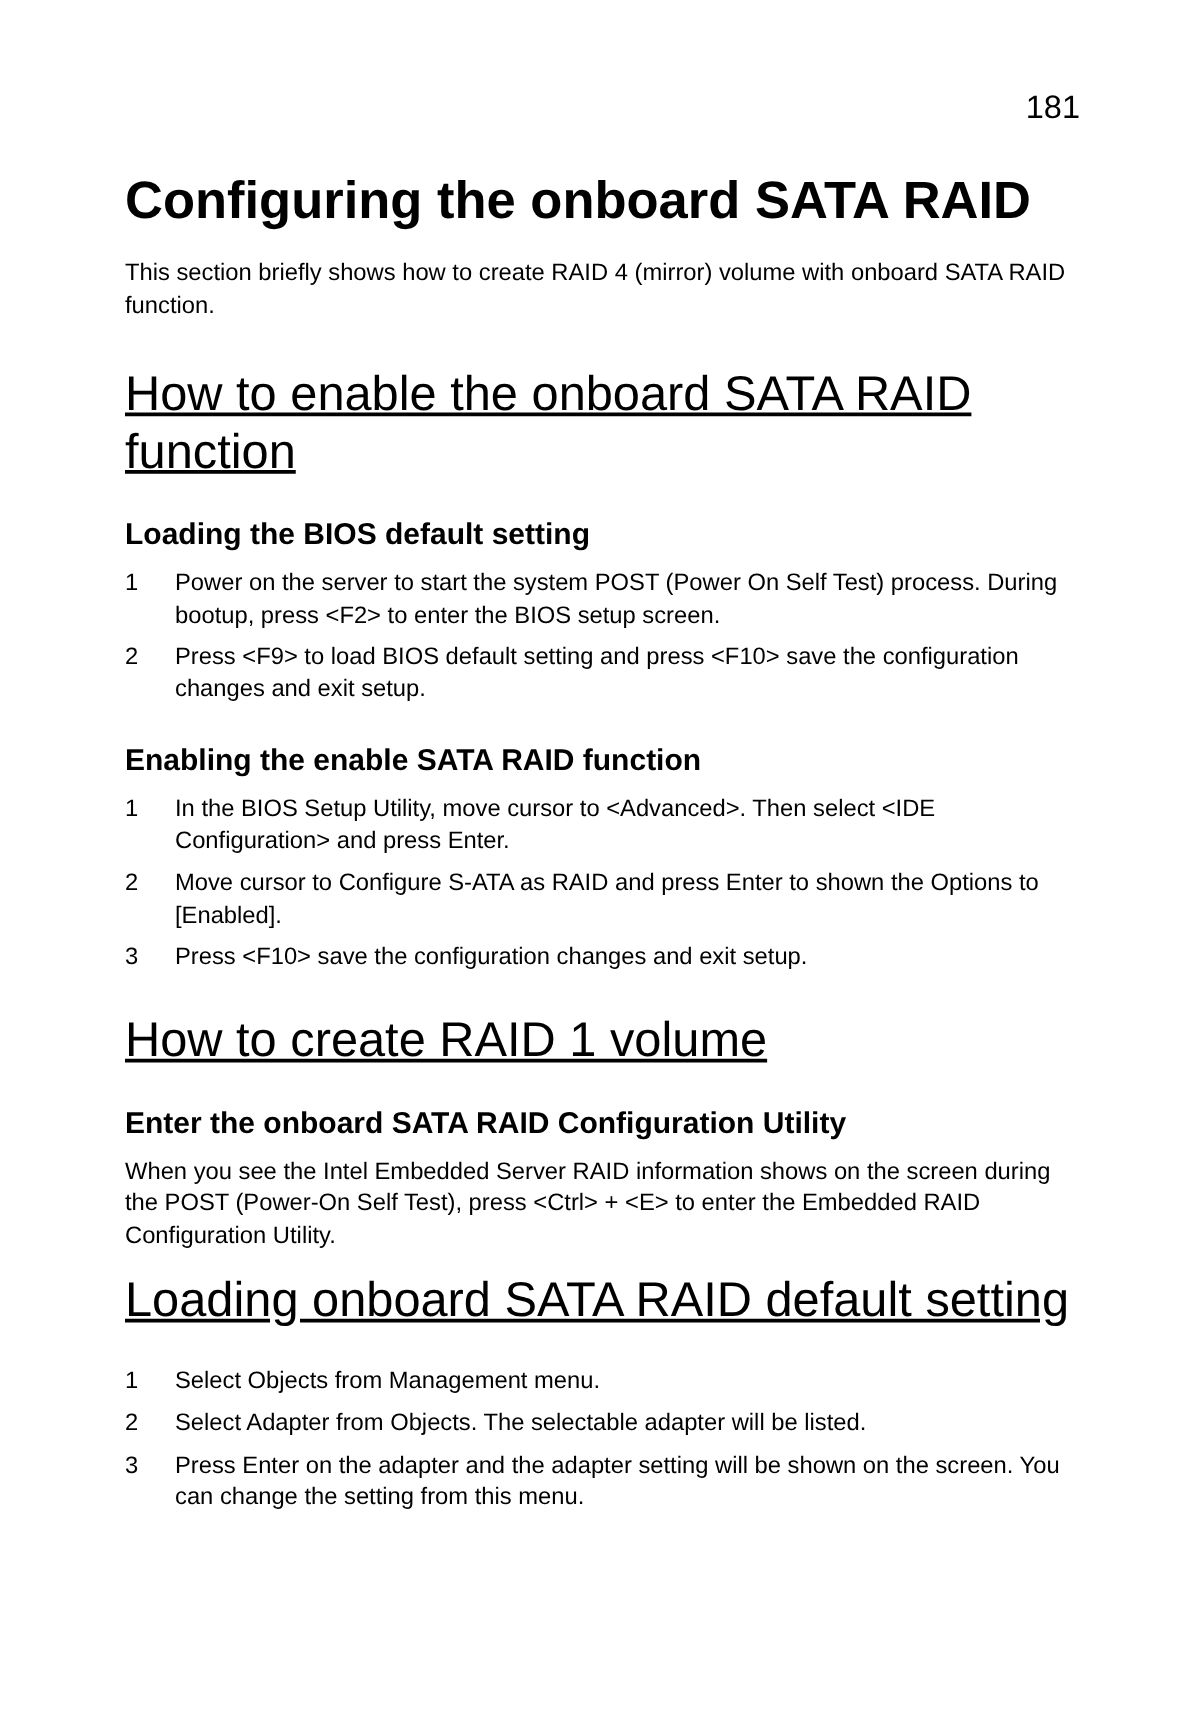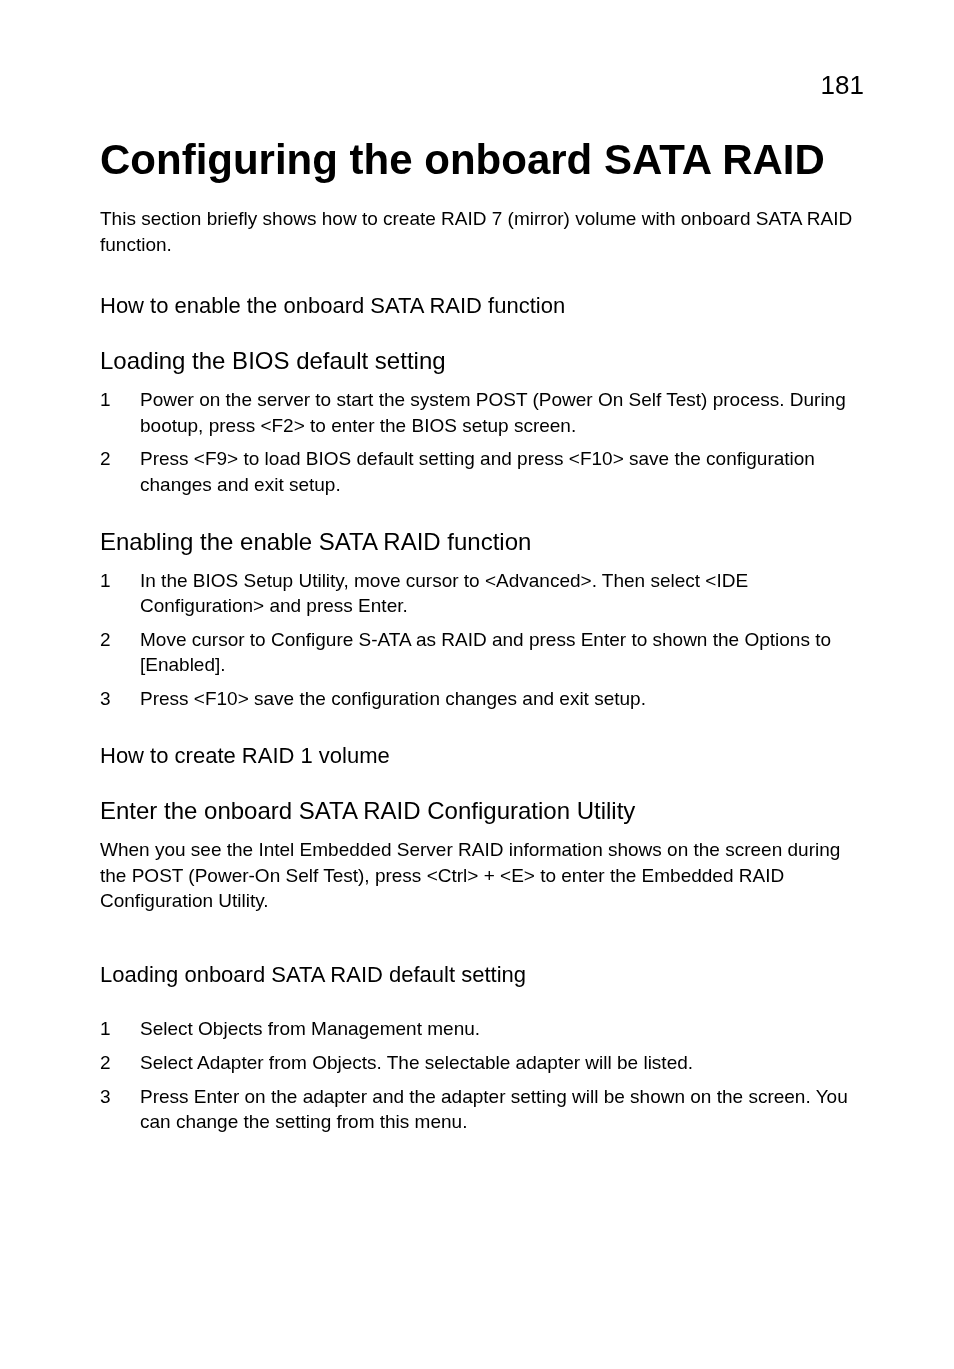--- a/index.html
+++ b/index.html
@@ -25,28 +25,29 @@
       font-weight: bold;
       line-height: 1.15;
       margin-bottom: 22px;
     }
     .intro-text {
       font-size: 19px;
       line-height: 1.35;
       margin-bottom: 35px;
     }
     .h2 {
-      font-size: 22px;
+      font-size: 39px;
       font-weight: normal;
       line-height: 1.2;
       margin-bottom: 28px;
+      text-decoration: underline;
     }
     .h3 {
       font-size: 24px;
-      font-weight: normal;
+      font-weight: bold;
       margin-bottom: 12px;
     }
     .list {
       margin-bottom: 30px;
     }
     .list-item {
       display: flex;
       font-size: 19px;
       line-height: 1.35;
       margin-bottom: 8px;
@@ -54,34 +55,34 @@
     .list-num {
       width: 40px;
       flex-shrink: 0;
     }
     .list-text {
       flex: 1;
     }
     .body-text {
       font-size: 19px;
       line-height: 1.35;
-      margin-bottom: 48px;
+      margin-bottom: 16px;
     }
     .small-gap {
       margin-top: 31px;
     }
   </style>
 </head>
 <body>
 
 <div class="page-number">181</div>
 
 <h1 class="h1">Configuring the onboard SATA RAID</h1>
 
-<p class="intro-text">This section briefly shows how to create RAID 7 (mirror) volume with onboard SATA RAID function.</p>
+<p class="intro-text">This section briefly shows how to create RAID 4 (mirror) volume with onboard SATA RAID function.</p>
 
 <h2 class="h2">How to enable the onboard SATA RAID function</h2>
 
 <h3 class="h3">Loading the BIOS default setting</h3>
 <div class="list">
   <div class="list-item">
     <span class="list-num">1</span>
     <span class="list-text">Power on the server to start the system POST (Power On Self Test) process. During bootup, press &lt;F2&gt; to enter the BIOS setup screen.</span>
   </div>
   <div class="list-item">

